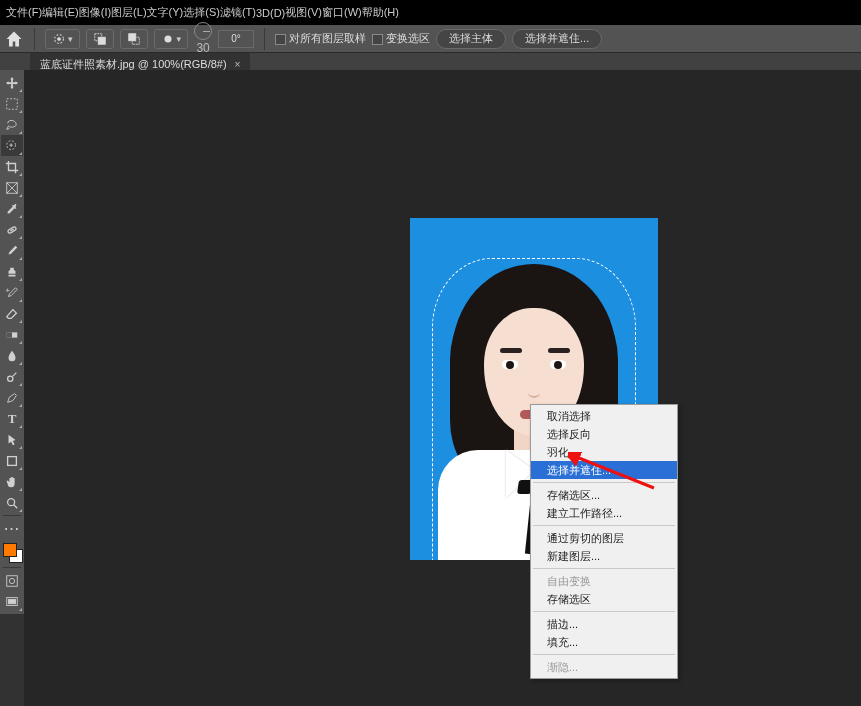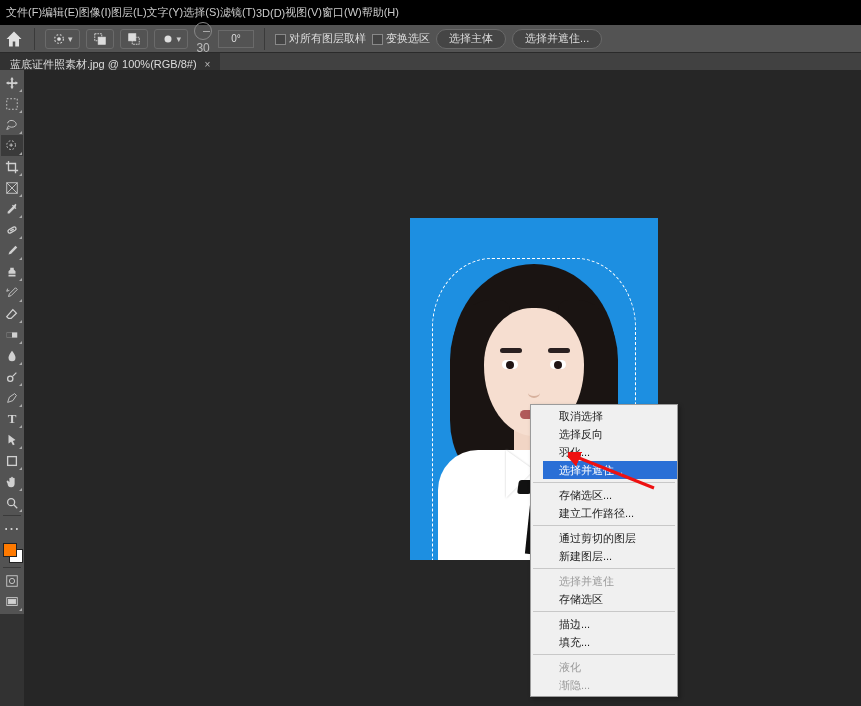--- a/index.html
+++ b/index.html
@@ -14,21 +14,21 @@
 .home-icon { width: 20px; height: 20px; background: #535353; display: flex; align-items: center; justify-content: center; fill: #e0e0e0; }
 .opt-sep { width: 1px; height: 22px; background: #3a3a3a; margin: 0 4px; }
 .opt-btn { background: #535353; border: 1px solid #6a6a6a; border-radius: 3px; padding: 2px 6px; display: flex; align-items: center; height: 20px; }
 .angle-box { background: #535353; border: 1px solid #6a6a6a; width: 36px; height: 18px; display: flex; align-items: center; justify-content: center; font-size: 10px; }
 .angle-wheel { width: 18px; height: 18px; border: 1px solid #888; border-radius: 50%; position: relative; }
 .angle-wheel::after { content: ""; position: absolute; top: 50%; left: 50%; width: 7px; height: 1px; background: #aaa; transform-origin: left; }
 .chk { width: 11px; height: 11px; border: 1px solid #888; background: #444; display: inline-block; vertical-align: middle; margin-right: 3px; }
 .pill-btn { background: #454545; border: 1px solid #6a6a6a; border-radius: 10px; padding: 2px 12px; font-size: 11px; color: #ddd; height: 20px; display: flex; align-items: center; }
 
 
-.tab-bar { height: 24px; background: #414141; display: flex; align-items: center; font-size: 11px; color: #ddd; border-bottom: 1px solid #2a2a2a; }
+.tab-bar { height: 24px; background: #414141; display: flex; align-items: center; padding-left: 30px; font-size: 11px; color: #ddd; border-bottom: 1px solid #2a2a2a; }
 .doc-tab { background: #323232; height: 24px; display: flex; align-items: center; padding: 0 10px; gap: 8px; }
 .tab-close { color: #bbb; font-size: 10px; }
 
 
 .tools { position: absolute; left: 0; top: 70px; width: 24px; background: #535353; display: flex; flex-direction: column; align-items: center; padding: 2px 0; gap: 0; }
 .tool { width: 22px; height: 21px; display: flex; align-items: center; justify-content: center; fill: #d0d0d0; color: #d0d0d0; position: relative; }
 .tool.active { background: #3a3a3a; }
 .tool svg { width: 14px; height: 14px; }
 .tool-corner { position: absolute; right: 1px; bottom: 1px; width: 0; height: 0; border-right: 3px solid #aaa; border-top: 3px solid transparent; }
 .swatches { width: 22px; height: 24px; position: relative; margin-top: 2px; }
@@ -65,21 +65,21 @@
 .bow::after { right: 0; transform: skewX(8deg); }
 .bow-center { position: absolute; top: 264px; left: 120px; width: 8px; height: 10px; background: #000; border-radius: 2px; }
 .ribbon { position: absolute; top: 276px; width: 7px; height: 60px; background: #111; }
 .ribbon.l { left: 118px; transform: rotate(6deg); }
 .ribbon.r { left: 126px; transform: rotate(-6deg); }
 .hair-front-l { position: absolute; top: 82px; left: 40px; width: 60px; height: 180px; background: #1a1412; border-radius: 40px 10px 20px 40px / 60px 10px 20px 60px; }
 .hair-front-r { position: absolute; top: 82px; right: 40px; width: 60px; height: 180px; background: #1a1412; border-radius: 10px 40px 40px 20px / 10px 60px 60px 20px; }
 
 
 .ctx { position: absolute; left: 530px; top: 404px; width: 148px; background: #f0f0f0; border: 1px solid #9b9b9b; box-shadow: 2px 2px 4px rgba(0,0,0,0.3); font-size: 11px; color: #222; padding: 2px 0; }
-.ctx-item { padding: 2px 16px 2px 16px; line-height: 14px; white-space: nowrap; cursor: default; margin-left: 12px; }
+.ctx-item { padding: 2px 16px 2px 16px; line-height: 14px; white-space: nowrap; cursor: default; }
 .ctx-item.disabled { color: #9a9a9a; }
 .ctx-item.hi { background: #2a6fd6; color: #fff; }
 .ctx-sep { height: 1px; background: #c8c8c8; margin: 3px 2px; }
 
 
 .arrow { position: absolute; left: 568px; top: 452px; width: 90px; height: 40px; pointer-events: none; }
 </style>
 </head>
 <body>
 
@@ -336,27 +336,26 @@
   <div class="ctx-item">选择反向</div>
   <div class="ctx-item">羽化...</div>
   <div class="ctx-item hi">选择并遮住...</div>
   <div class="ctx-sep"></div>
   <div class="ctx-item">存储选区...</div>
   <div class="ctx-item">建立工作路径...</div>
   <div class="ctx-sep"></div>
   <div class="ctx-item">通过剪切的图层</div>
   <div class="ctx-item">新建图层...</div>
   <div class="ctx-sep"></div>
-  <div class="ctx-item disabled">选择并遮住</div>
+  <div class="ctx-item disabled">自由变换</div>
   <div class="ctx-item">存储选区</div>
   <div class="ctx-sep"></div>
   <div class="ctx-item">描边...</div>
   <div class="ctx-item">填充...</div>
   <div class="ctx-sep"></div>
-  <div class="ctx-item disabled">液化</div>
   <div class="ctx-item disabled">渐隐...</div>
 
 </div>
 
 <svg class="arrow" viewBox="0 0 90 40">
   <defs>
       <marker id="ah" markerWidth="10" markerHeight="10" refX="2" refY="3" orient="auto">
         <path d="M0 0L6 3L0 6z" fill="#e11"></path>
       </marker>
     </defs>

